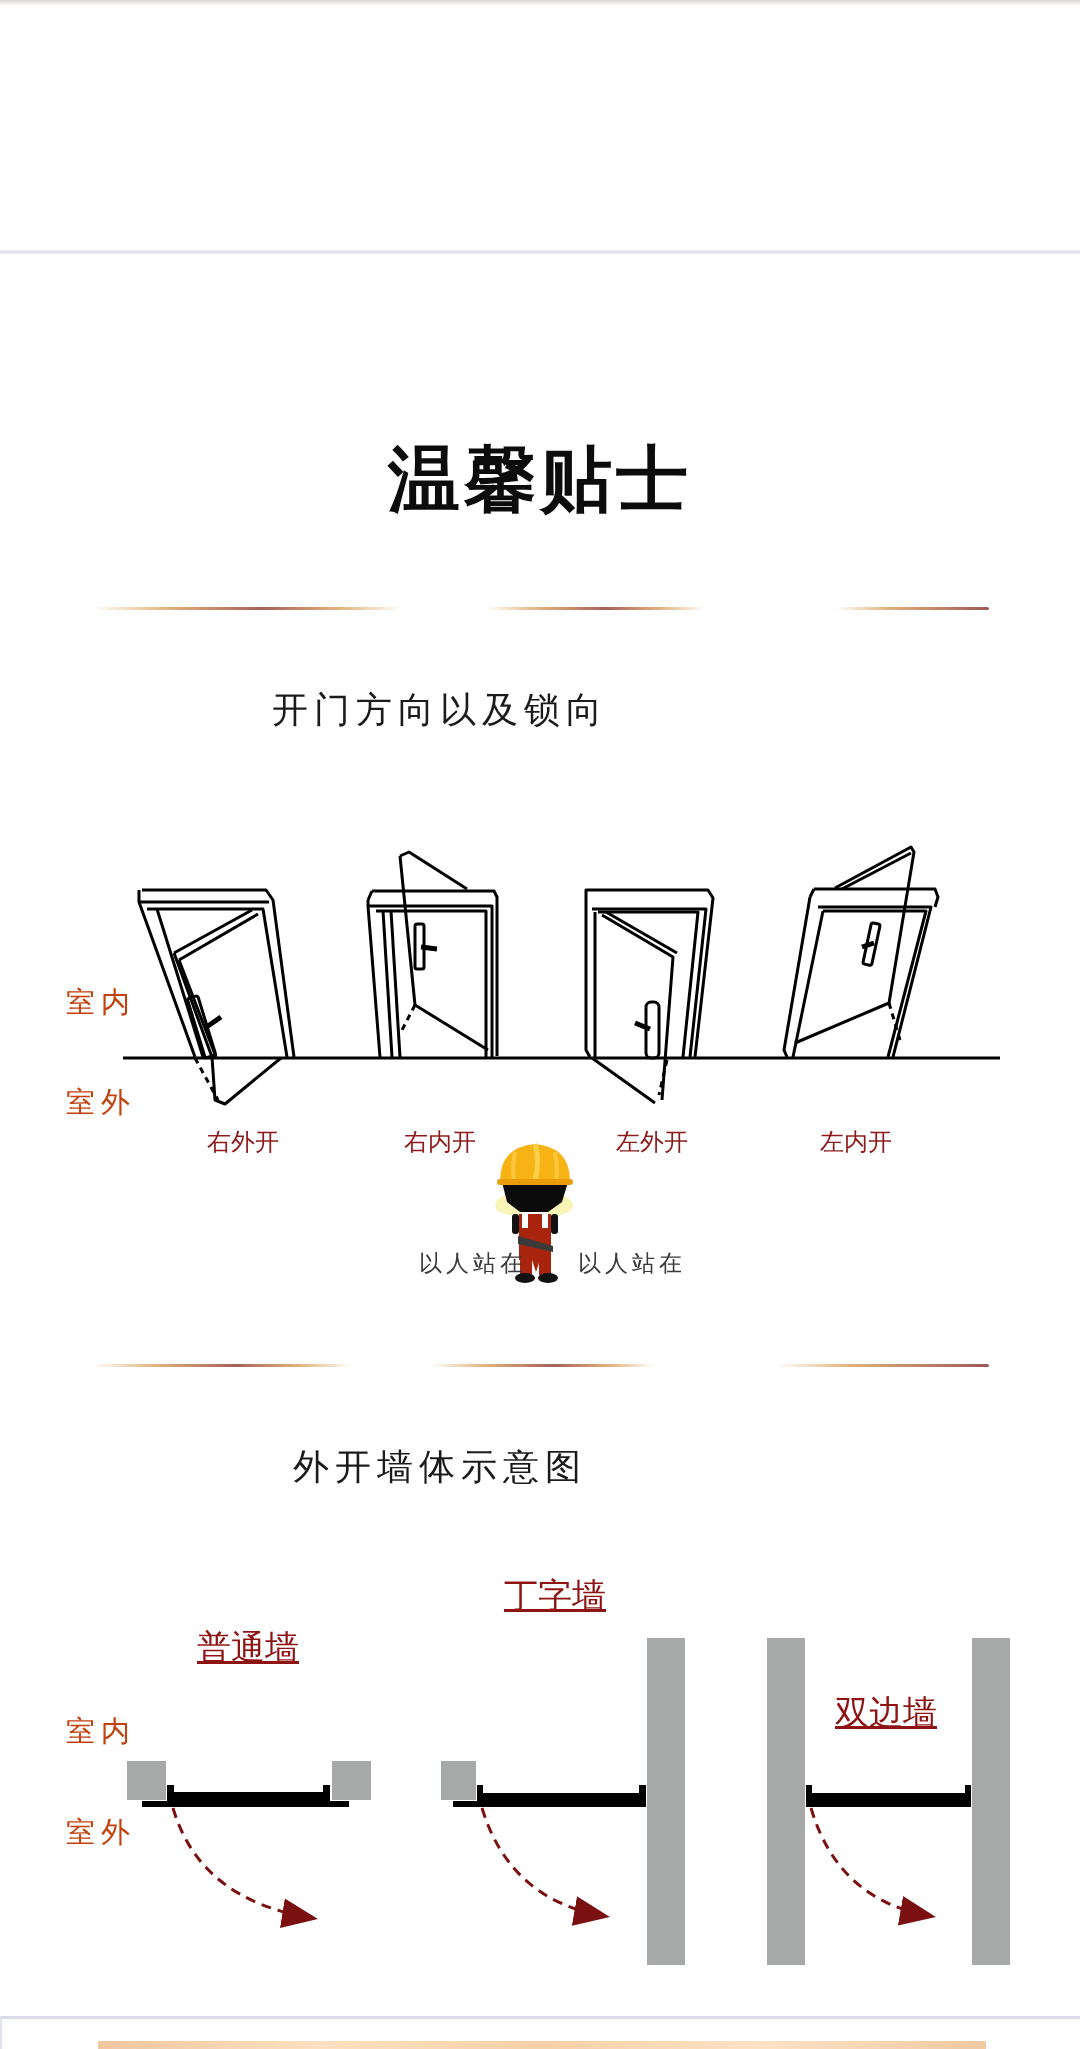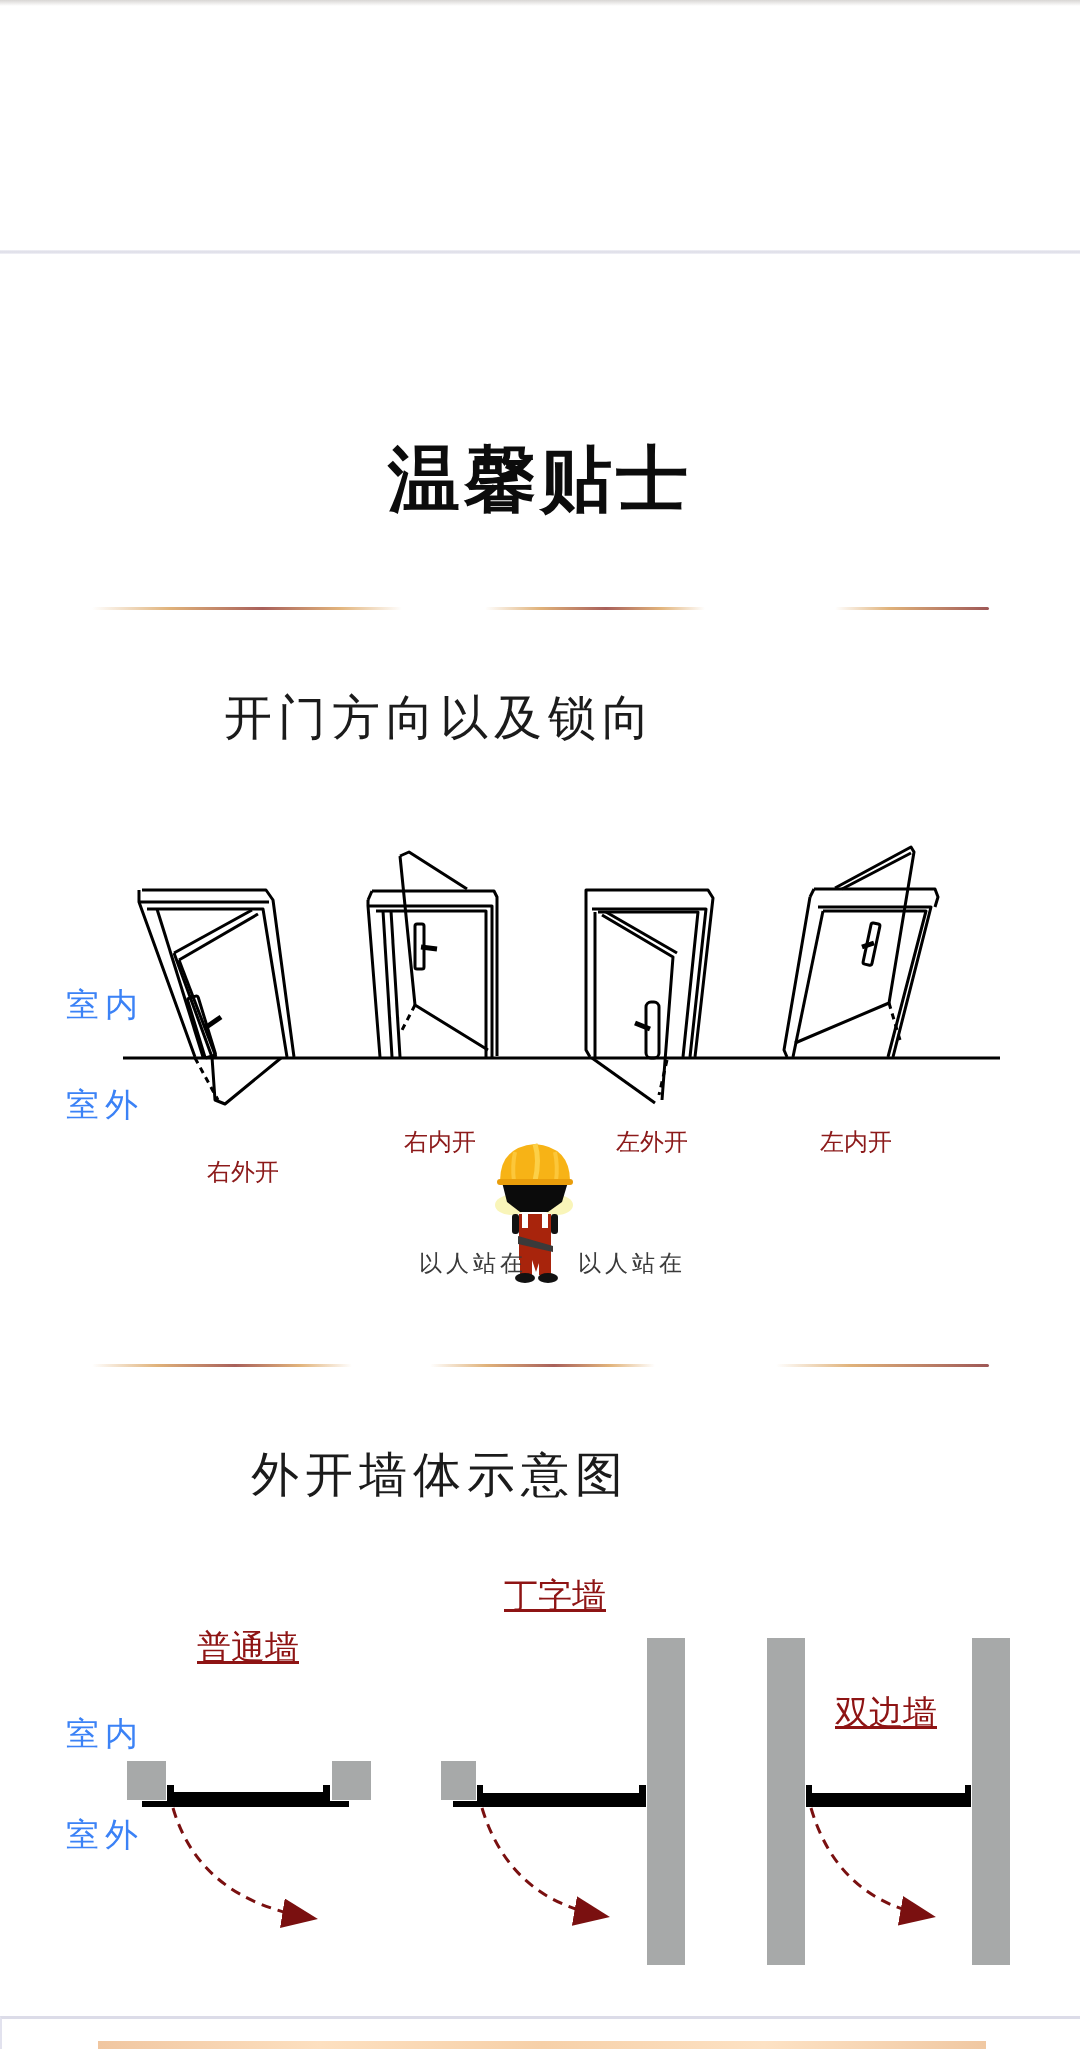--- a/index.html
+++ b/index.html
@@ -17,23 +17,23 @@
   }
   .title {
     position:absolute; left:0; width:1080px; text-align:center;
     top:432px; font-size:72px; font-weight:bold; color:#0c0c0c; letter-spacing:4px;
   }
   .divider { position:absolute; height:3px; border-radius:2px; }
   .divider.fade-both { background:linear-gradient(to right,rgba(255,240,200,0),#e0b27a 25%,#a8605a 55%,#e2b47c 80%,rgba(255,240,200,0)); }
   .divider.fade-left { background:linear-gradient(to right,rgba(255,240,200,0),#e0b27a 35%,#9e5756); }
   .subtitle {
     position:absolute; left:0; width:880px; text-align:center;
-    font-size:48px; color:#1b1b1b; letter-spacing:6px; font-weight:normal;
-  }
-  .side-label { position:absolute; font-size:33px; color:#3b82f6; letter-spacing:6px; }
+    font-size:36px; color:#1b1b1b; letter-spacing:6px; font-weight:normal;
+  }
+  .side-label { position:absolute; font-size:29px; color:#c2410c; letter-spacing:6px; }
   .door-label { position:absolute; font-size:24px; color:#8c1a1a; width:120px; text-align:center; }
   .note { position:absolute; font-size:23px; color:#3a3a3a; letter-spacing:4px; }
   .wall-label { position:absolute; font-size:34px; color:#8e1414; width:200px; text-align:center;text-decoration:underline; }
   svg { position:absolute; left:0; top:0; overflow:visible; }
   .bottom-panel {
     position:absolute; left:0; top:2016px; width:1080px; height:33px; background:#fff;
     border-top:3px solid #dcdce8; border-left:2px solid #e2e2ee;
   }
   .bottom-panel .strip {
     position:absolute; left:96px; right:96px; top:22px; height:11px;
@@ -115,21 +115,21 @@
     <path d="M823,911 L926,911 L888,1057"></path>
     <path d="M823,911 L793,1057"></path>
     <path d="M835,888 L911,847 L914,852 L889,1003 L795,1043"></path>
     <path d="M842,889 L911,853"></path>
     <path d="M889,1003 L900,1040" stroke-dasharray="6,5"></path>
     <rect x="867" y="923" width="9" height="42" rx="2" transform="rotate(12 871 944)"></rect>
     <path d="M862,947 L874,943" stroke-width="5"></path>
   </g>
 </svg>
 
-<div class="door-label" style="left:183px;top:1156px">右外开</div>
+<div class="door-label" style="left:183px;top:1126px">右外开</div>
 <div class="door-label" style="left:380px;top:1126px">右内开</div>
 <div class="door-label" style="left:592px;top:1126px">左外开</div>
 <div class="door-label" style="left:796px;top:1126px">左内开</div>
 
 <svg width="1080" height="2049">
   <g>
     <ellipse cx="511" cy="1205" rx="16" ry="10" fill="#f8f2a8" opacity="0.8"></ellipse>
     <ellipse cx="557" cy="1205" rx="16" ry="10" fill="#f8f2a8" opacity="0.8"></ellipse>
     <path d="M502,1182 L568,1182 L562,1202 L548,1212 L520,1212 L507,1202 Z" fill="#0b0b0b"></path>
     <path d="M500,1181 Q500,1147 535,1144 Q570,1147 570,1181 Z" fill="#f7b316"></path>

